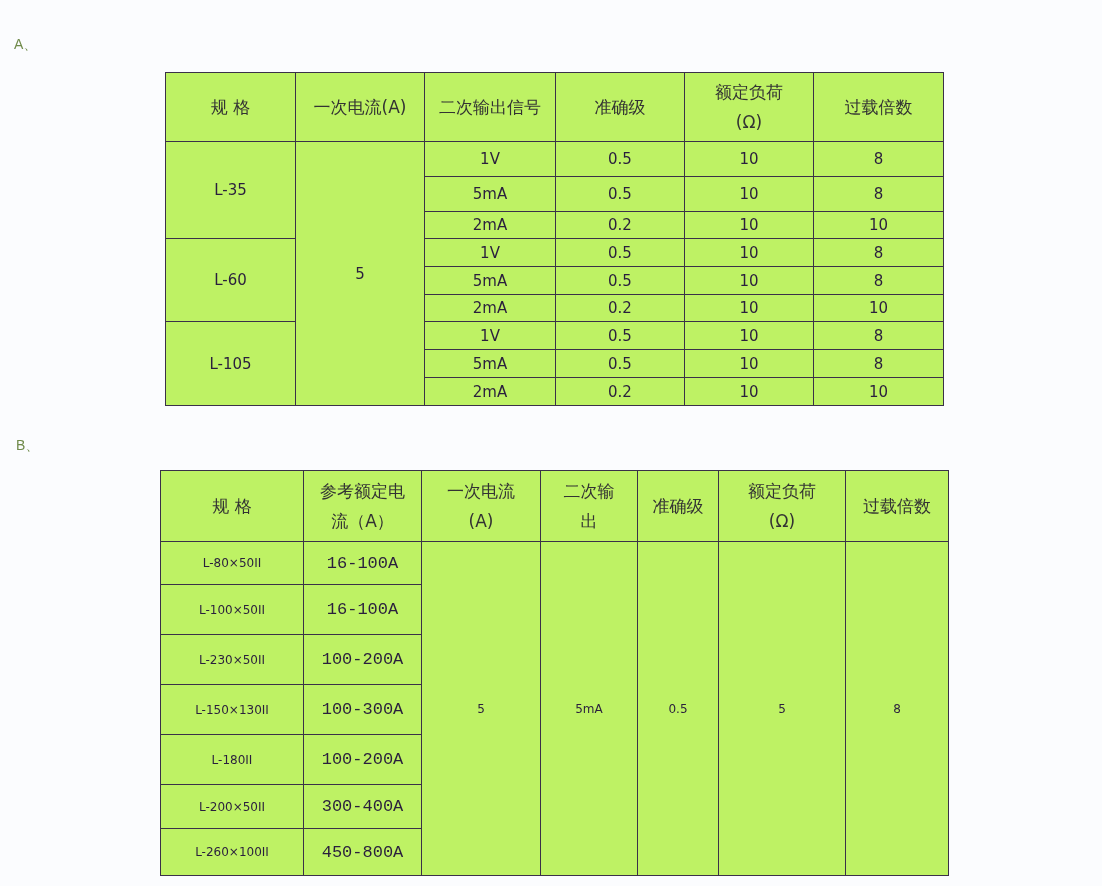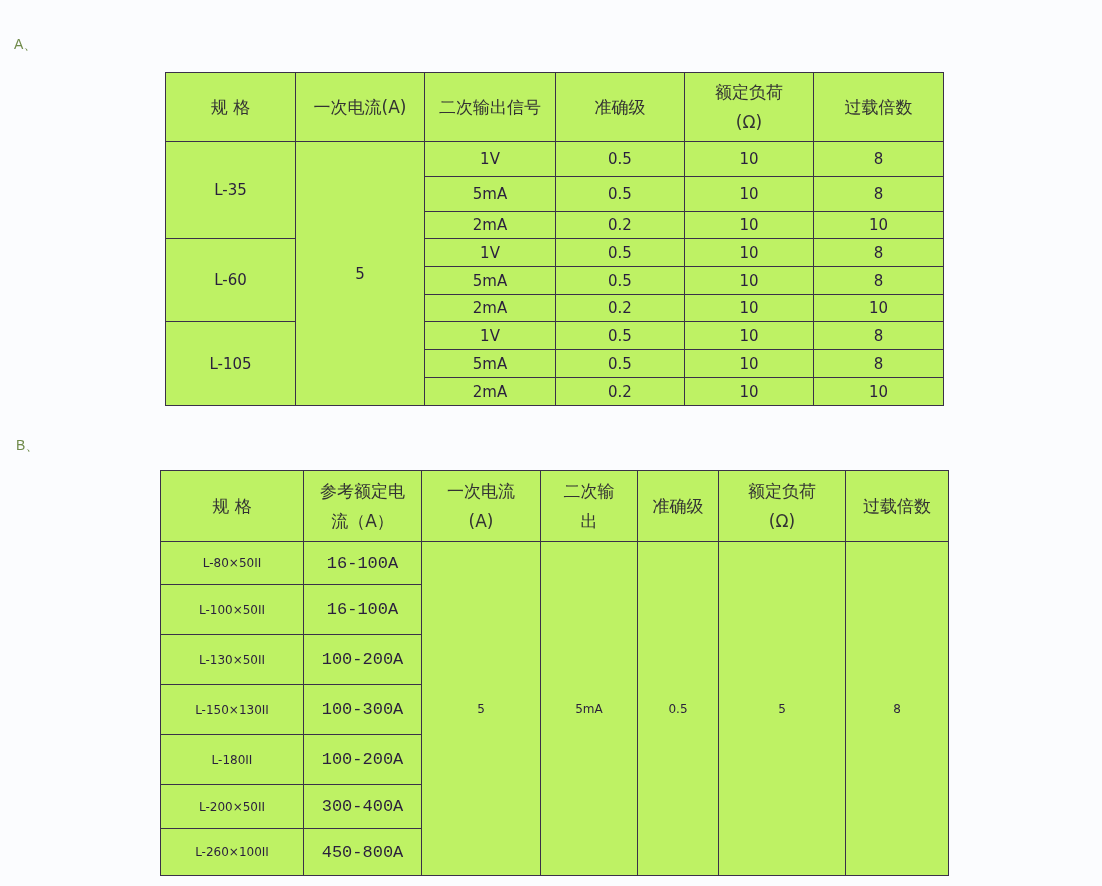--- a/index.html
+++ b/index.html
@@ -139,21 +139,21 @@
     <td rowspan="7">5mA</td>
     <td rowspan="7">0.5</td>
     <td rowspan="7">5</td>
     <td rowspan="7">8</td>
   </tr>
   <tr style="height:50px">
     <td>L-100×50II</td>
     <td class="ref">16-100A</td>
   </tr>
   <tr style="height:50px">
-    <td>L-130×50II</td>
+    <td>L-230×50II</td>
     <td class="ref">100-200A</td>
   </tr>
   <tr style="height:50px">
     <td>L-150×130II</td>
     <td class="ref">100-300A</td>
   </tr>
   <tr style="height:50px">
     <td>L-180II</td>
     <td class="ref">100-200A</td>
   </tr>

